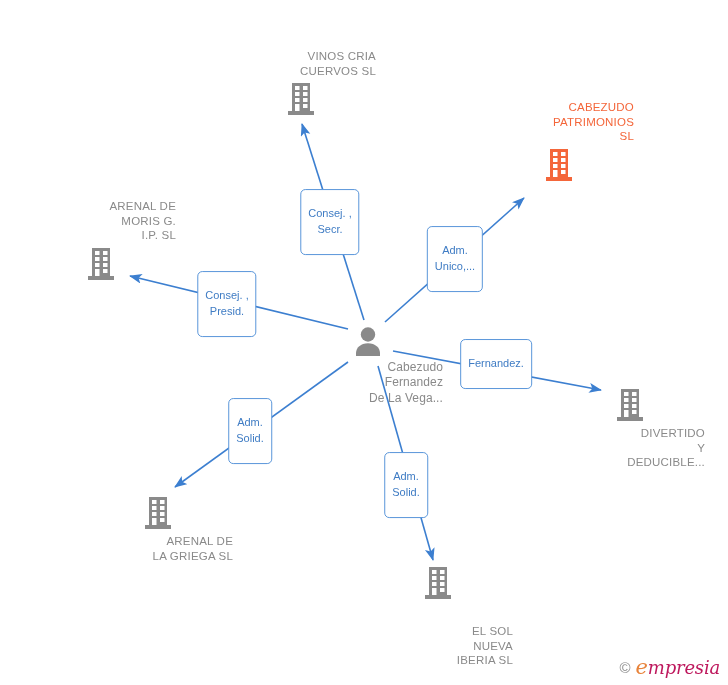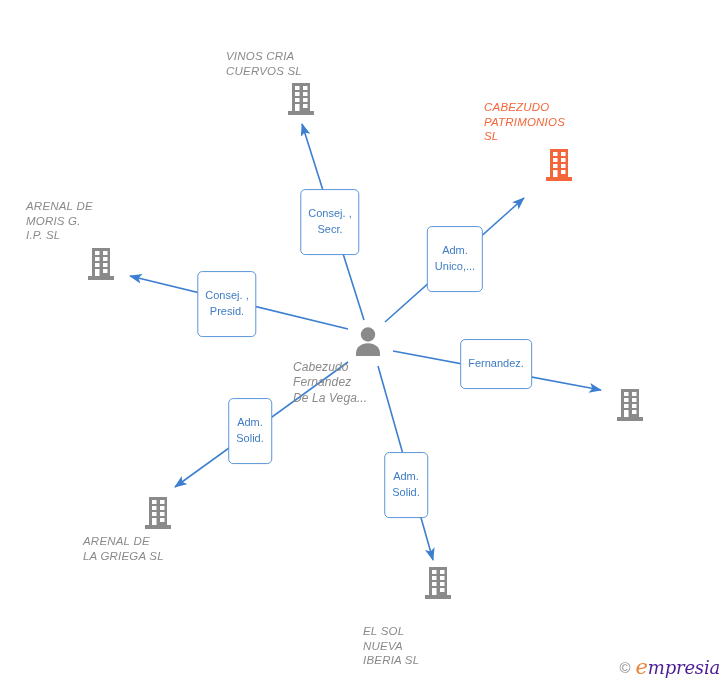--- a/index.html
+++ b/index.html
@@ -29,23 +29,22 @@
   .edge-line {
     stroke: #3C7FD0;
     stroke-width: 1.6;
     fill: none;
   }
   
   .node {
     position: absolute;
     width: 150px;
     margin-left: -75px;
-    text-align: left;
+    text-align: right;
     line-height: 1.28;
-    font-style: italic;
   }
   .node-label {
     font-size: 11.5px;
     color: #8a8a8a;
     letter-spacing: 0.2px;
     white-space: pre-line;
   }
   .node-label.person {
     color: #8c8c8c;
     font-size: 12px;
@@ -88,21 +87,21 @@
     font-size: 15px;
     color: #8d8d8d;
   }
   #watermark .brand {
     font-family: "DejaVu Serif", serif;
     font-style: italic;
     font-size: 18px;
     letter-spacing: -0.2px;
   }
   #watermark .brand .lead { color: #E8833A; font-size: 21px; }
-  #watermark .brand .rest { color: #4c1d95; }
+  #watermark .brand .rest { color: #be185d; }
 </style>
 </head>
 <body>
 
 <div id="canvas">
 
   <svg id="edges" viewBox="0 0 728 685" xmlns="http://www.w3.org/2000/svg">
     <defs>
       <marker id="arrowhead" markerWidth="9" markerHeight="9" refX="7.4" refY="3.1" orient="auto" markerUnits="strokeWidth">
         <path d="M0,0 L8,3.1 L0,6.2 L1.9,3.1 Z" fill="#3C7FD0"></path>
@@ -175,20 +174,23 @@
           <rect x="2" y="29" width="26" height="4" fill="#8a8a8a"></rect>
           <rect x="9" y="4" width="4.5" height="4" fill="#ffffff"></rect>
           <rect x="17" y="4" width="4.5" height="4" fill="#ffffff"></rect>
           <rect x="9" y="10" width="4.5" height="4" fill="#ffffff"></rect>
           <rect x="17" y="10" width="4.5" height="4" fill="#ffffff"></rect>
           <rect x="9" y="16" width="4.5" height="4" fill="#ffffff"></rect>
           <rect x="17" y="16" width="4.5" height="4" fill="#ffffff"></rect>
           <rect x="17" y="22" width="4.5" height="4" fill="#ffffff"></rect>
           <rect x="9" y="22" width="4.5" height="7" fill="#ffffff"></rect>
         </svg>
+        <div class="node-label" style="color: rgb(138, 138, 138);">DIVERTIDO
+Y
+DEDUCIBLE...</div>
       </div>
       <div class="node label-below" style="left: 158px; top: 496px;">
         <svg width="30" height="34" viewBox="0 0 30 34" class="node-icon">
           <rect x="6" y="1" width="18" height="28" fill="#8a8a8a"></rect>
           <rect x="2" y="29" width="26" height="4" fill="#8a8a8a"></rect>
           <rect x="9" y="4" width="4.5" height="4" fill="#ffffff"></rect>
           <rect x="17" y="4" width="4.5" height="4" fill="#ffffff"></rect>
           <rect x="9" y="10" width="4.5" height="4" fill="#ffffff"></rect>
           <rect x="17" y="10" width="4.5" height="4" fill="#ffffff"></rect>
           <rect x="9" y="16" width="4.5" height="4" fill="#ffffff"></rect>

